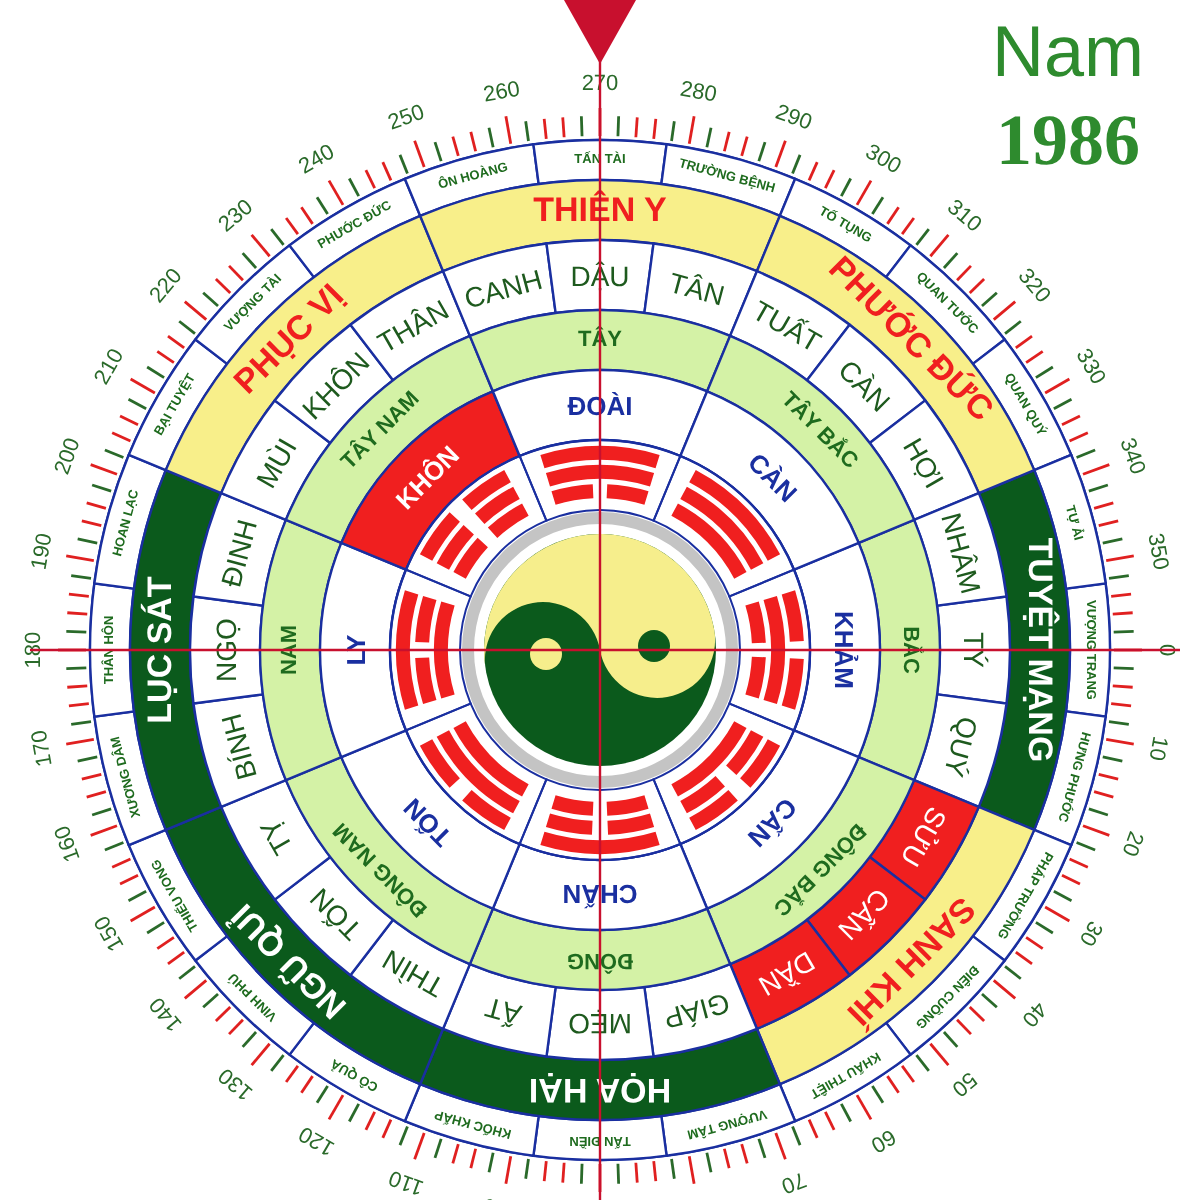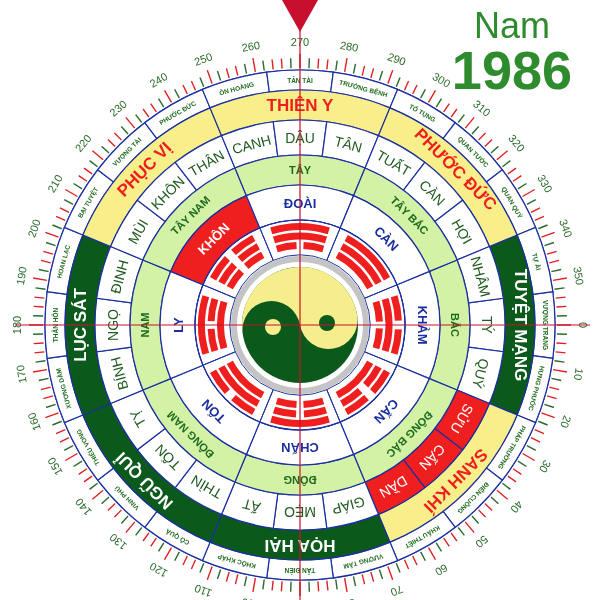--- a/index.html
+++ b/index.html
@@ -1,20 +1,20 @@
 <!DOCTYPE html>
 <html><head>
 <meta charset="utf-8">
 <style>
   html,body{margin:0;padding:0;background:#ffffff;}
   body{width:600px;height:600px;overflow:hidden;position:relative;font-family:"Liberation Sans",sans-serif;}
   #compass{position:absolute;left:0;top:0;width:600px;height:600px;}
   .year-box{position:absolute;right:28px;top:6px;text-align:center;color:#2e8b2e;}
   .year-label{font-size:36px;line-height:40px;font-family:"Liberation Sans",sans-serif;}
-  .year-value{font-size:54px;font-weight:bold;line-height:48px;font-family:Liberation Sans, sans-serif;}
+  .year-value{font-size:36px;font-weight:bold;line-height:48px;font-family:Liberation Serif, serif;}
   svg text{font-family:"Liberation Sans",sans-serif;}
 </style>
 </head>
 <body>
 
 <svg id="compass" viewBox="0 0 600 600" xmlns="http://www.w3.org/2000/svg">
   <g id="ring-ticks">
       <circle cx="300" cy="325" r="255" fill="#fff" stroke="#1a2fa0" stroke-width="1.2"></circle>
       <line x1="557" y1="325" x2="571" y2="325" stroke="#e02020" stroke-width="1.4"></line>
       <line x1="556.8434425439076" y1="333.96917065254274" x2="566.8373508140985" y2="334.31816561956776" stroke="#2a6a2a" stroke-width="1.4"></line>

